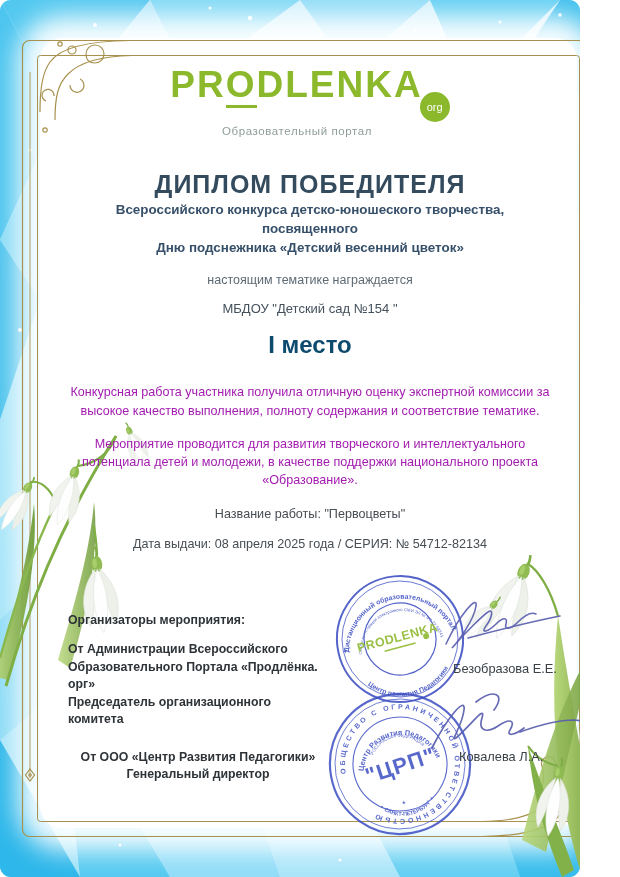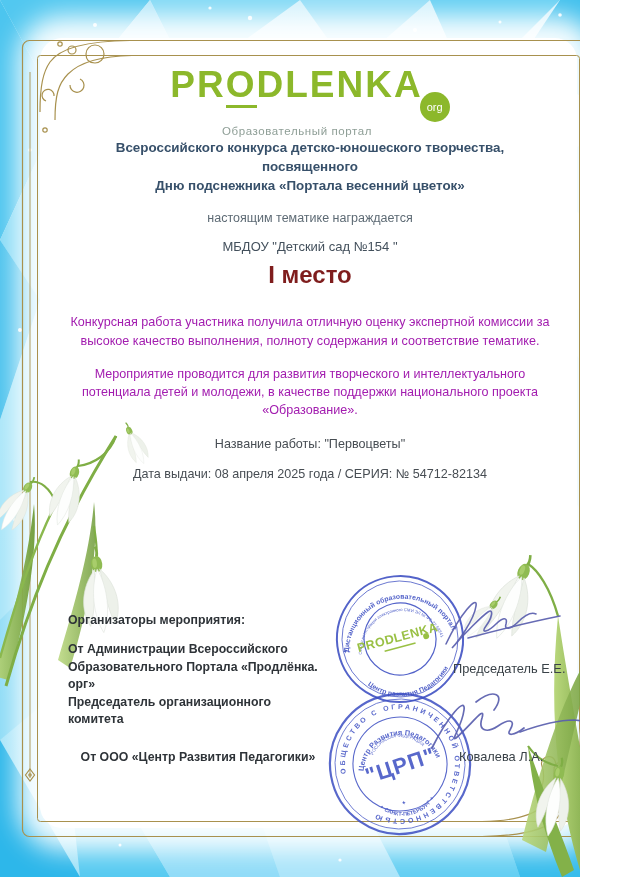--- a/index.html
+++ b/index.html
@@ -1,33 +1,33 @@
 <!DOCTYPE html>
 <html><head>
 <meta charset="utf-8">
 <style>
   html,body{margin:0;padding:0;}
-  .cert{position:relative;width:580px;height:877px;overflow:hidden;background:#bfeafc;font-family:"Liberation Sans","DejaVu Sans",sans-serif;}
+  .cert{position:relative;width:580px;height:877px;overflow:hidden;background:#bfeafc;font-family:"Liberation Sans","DejaVu Sans",sans-serif;border-radius:11px;}
   .bg,.frame,.flowers{position:absolute;pointer-events:none;}
   .bg{left:0;top:0;}
   .paper{position:absolute;left:40px;top:38px;width:537px;height:790px;background:#fff;border-radius:22px;box-shadow:0 0 26px 22px rgba(255,255,255,.95);}
   .frame{left:0;top:0;}
   .content{position:absolute;left:70px;top:64px;width:480px;text-align:center;}
   
   .logo-row{display:inline-block;position:relative;white-space:nowrap;}
   .lg{font-size:37px;font-weight:bold;color:#8cb82b;letter-spacing:2px;}
   .lg-o{border-bottom:3px solid #8cb82b;padding-bottom:0px;}
   .org-circle{display:inline-block;width:30px;height:30px;border-radius:50%;background:#8cb82b;color:#fff;font-size:11px;line-height:30px;text-align:center;vertical-align:-14px;margin-left:-3px;letter-spacing:0;}
   .tagline{font-size:11.5px;color:#8e9e96;letter-spacing:.6px;margin-top:3px;margin-right:26px;}
   .title{margin-top:33px;font-size:25px;font-weight:bold;color:#344b5e;letter-spacing:1px;}
   .subtitle{margin-top:2px;font-size:13.4px;font-weight:bold;color:#37506a;line-height:1.4;}
   .intro{margin-top:16px;font-size:12.5px;color:#5d6a74;}
   .name{margin-top:15px;font-size:24.5px;font-weight:bold;color:#344b5e;}
   .school{margin-top:14px;font-size:13px;color:#43505c;}
-  .place{margin-top:7px;font-size:24px;font-weight:bold;color:#7f1d1d;}
+  .place{margin-top:15px;font-size:24px;font-weight:bold;color:#0c4a6e;}
   .para{margin-top:24px;font-size:12.6px;color:#a21caf;line-height:1.45;}
   .para2{margin-top:15px;}
   .workline{margin-top:17px;font-size:12.6px;color:#474d53;}
   .dateline{margin-top:16px;font-size:12.6px;color:#474d53;}
   .organizers{position:absolute;left:68px;top:612px;width:260px;text-align:left;font-size:12.3px;color:#2e3338;line-height:1.42;font-weight:bold;}
   .org-block1{margin-top:12px;}
   .org-block2{margin-top:20px;text-align:center;}
   .sig-name{position:absolute;font-size:12.8px;color:#3a4248;}
   .sig1-name{left:453px;top:661px;}
   .sig2-name{left:459px;top:749px;}
@@ -178,42 +178,44 @@
     <use href="#sd" transform="translate(34,104) rotate(40) scale(.75)"></use>
   </svg>
 
   <div class="content">
     <div class="logo">
       <div class="logo-row">
         <span class="lg">PR</span><span class="lg lg-o">O</span><span class="lg">DLENKA</span><span class="org-circle"><span>org</span></span>
       </div>
       <div class="tagline">Образовательный портал</div>
     </div>
+    <div class="title">ДИПЛОМ ПОБЕДИТЕЛЯ</div>
     <div class="subtitle">
       <div>Всероссийского конкурса детско-юношеского творчества, посвященного</div>
-      <div>Дню подснежника «Портала весенний цветок»</div>
+      <div>Дню подснежника «Детский весенний цветок»</div>
     </div>
     <div class="intro">настоящим тематике награждается</div>
     <div class="school">МБДОУ "Детский сад №154 "</div>
     <div class="place">I место</div>
     <div class="para">Конкурсная работа участника получила отличную оценку экспертной комиссии за высокое качество выполнения, полноту содержания и соответствие тематике.</div>
     <div class="para para2">Мероприятие проводится для развития творческого и интеллектуального потенциала детей и молодежи, в качестве поддержки национального проекта «Образование».</div>
     <div class="workline">Название работы: "Первоцветы"</div>
     <div class="dateline">Дата выдачи: 08 апреля 2025 года / СЕРИЯ: № 54712-82134</div>
   </div>
 
   <div class="organizers">
     <div>Организаторы мероприятия:</div>
     <div class="org-block1">
       <div>От Администрации Всероссийского</div>
       <div>Образовательного Портала «Продлёнка. орг»</div>
       <div>Председатель организационного комитета</div>
     </div>
     <div class="org-block2">
       <div>От ООО «Центр Развития Педагогики»</div>
+      <div>Генеральный директор</div>
     </div>
   </div>
 
   <svg class="stamp stamp1" width="140" height="140" viewBox="0 0 140 140">
     <g transform="rotate(-12 70 70)" fill="none" stroke="#3c4ec2">
       <circle cx="70" cy="70" r="63" stroke-width="2"></circle>
       <circle cx="70" cy="70" r="58" stroke-width=".8"></circle>
       <circle cx="70" cy="70" r="36" stroke-width="1.2"></circle>
       <path id="s1top" d="M 16,84 A 47,47 0 1 1 124,84" stroke="none"></path>
       <path id="s1bot" d="M 18,88 A 54,54 0 0 0 122,88" stroke="none"></path>
@@ -236,21 +238,21 @@
       </g>
     </g>
   </svg>
 
   <svg class="sig sig1" width="130" height="78" viewBox="0 0 130 78">
     <g fill="none" stroke="#5a5fae" stroke-width="1.6" stroke-linecap="round" opacity=".92">
       <path d="M8,58 C22,28 40,8 38,20 C36,34 20,56 14,62 C26,48 44,30 50,26 C56,22 54,32 48,40 C42,48 50,46 58,38 C64,32 70,30 68,38 C66,44 72,44 80,36 C88,28 94,26 98,28"></path>
       <path d="M30,52 C60,44 92,36 122,30"></path>
     </g>
   </svg>
-  <div class="sig-name sig1-name">Председатель Е.Е.</div>
+  <div class="sig-name sig1-name">Безобразова Е.Е.</div>
 
   <svg class="stamp stamp2" width="150" height="150" viewBox="0 0 150 150">
     <g transform="rotate(-10 75 75)" fill="none" stroke="#3c4ec2">
       <circle cx="75" cy="75" r="70" stroke-width="2.2"></circle>
       <circle cx="75" cy="75" r="65" stroke-width=".8"></circle>
       <circle cx="75" cy="75" r="47" stroke-width="1.1"></circle>
       <path id="s2ring" d="M 20,75 A 55,55 0 1 1 130,75 A 55,55 0 1 1 20,75" stroke="none"></path>
       <path id="s2in" d="M 41,101 A 38,38 0 1 1 109,101" stroke="none"></path>
       <path id="s2sm" d="M 49,93 A 30,30 0 1 1 101,93" stroke="none"></path>
       <path id="s2bot" d="M 40,102 A 37,37 0 0 0 110,102" stroke="none"></path>

